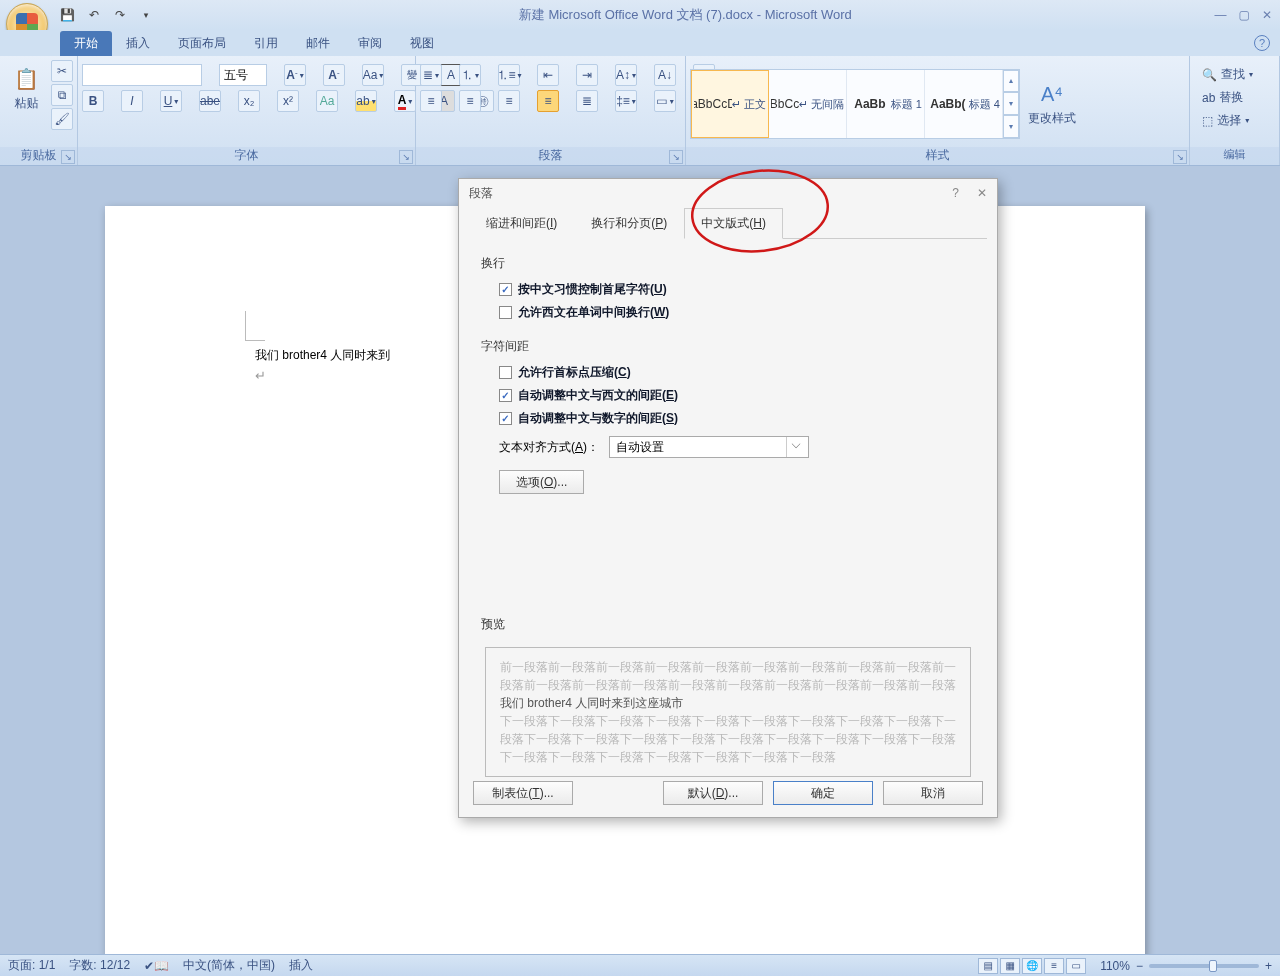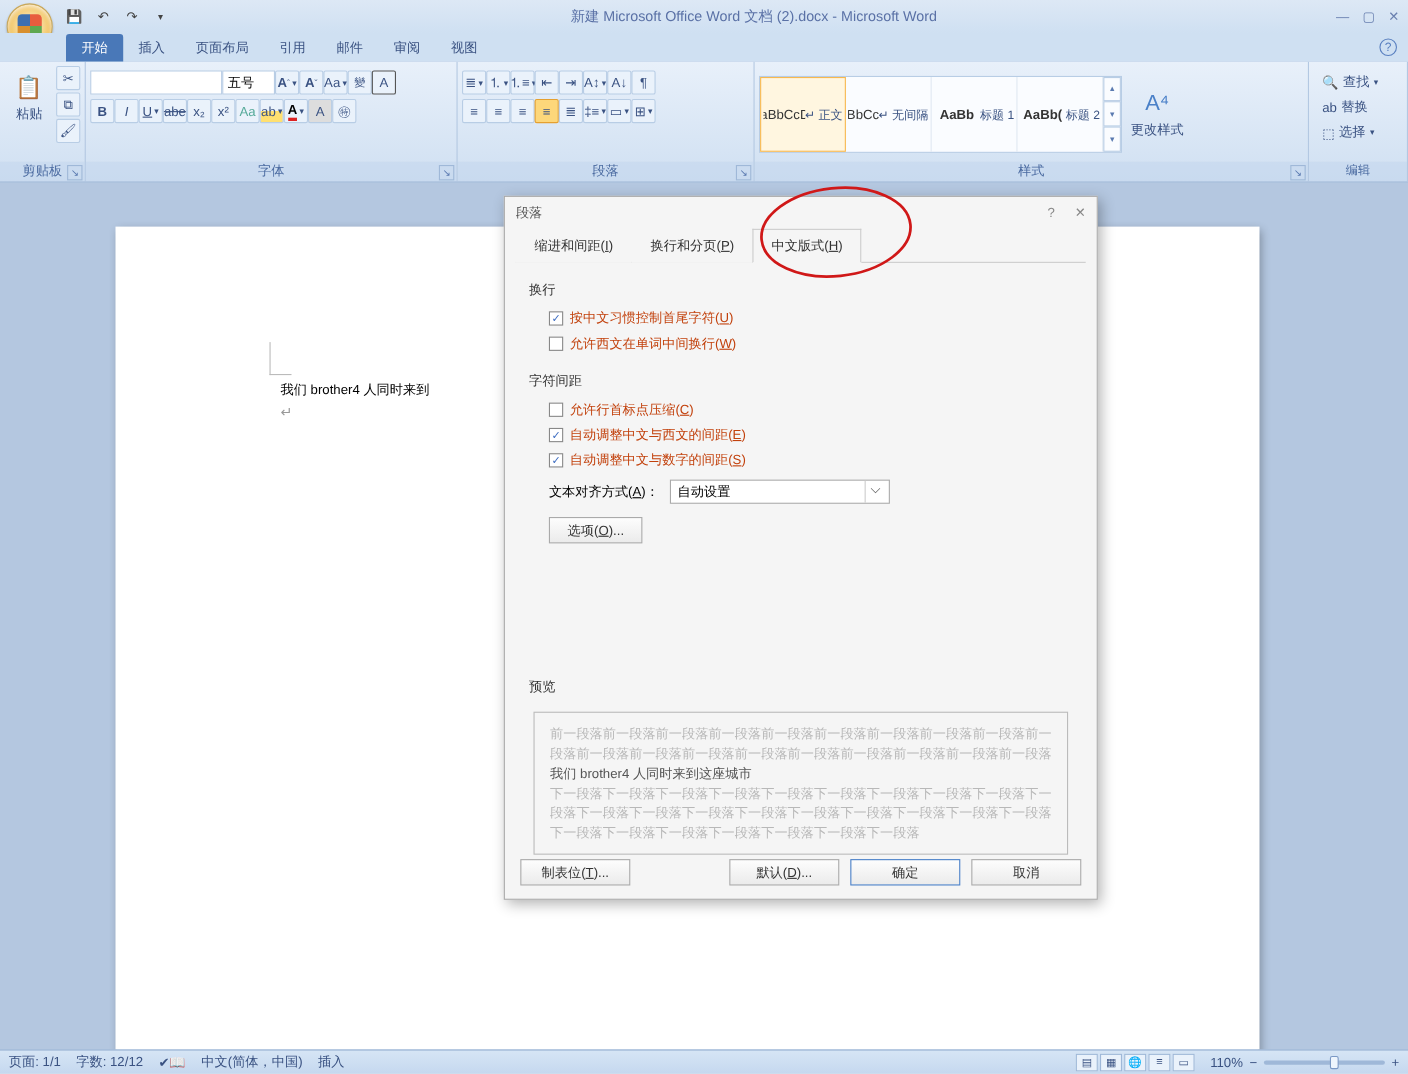--- a/index.html
+++ b/index.html
@@ -20,21 +20,21 @@
 
 .ribbon{height:110px;background:linear-gradient(#e8f0fa,#d0e0f2);border-bottom:1px solid #9fb8d8;display:flex;}
 .group{border-right:1px solid #b3c8e2;display:flex;flex-direction:column;padding:4px;}
 .group-body{flex:1;display:flex;align-items:flex-start;gap:2px;}
 .group-label{height:18px;text-align:center;color:#4a6aa0;font-size:11px;background:rgba(190,210,235,.4);margin:0 -4px -4px -4px;position:relative;}
 .dlgBtn{position:absolute;right:2px;bottom:1px;width:14px;height:14px;border:1px solid #9fb8d8;font-size:9px;line-height:12px;color:#5a7ab0;}
 
 .big-btn{display:flex;flex-direction:column;align-items:center;justify-content:center;width:48px;padding:4px 2px;text-align:center;color:#3a5282;gap:2px;border:1px solid transparent;border-radius:3px;}
 .big-icon{width:28px;height:28px;display:flex;align-items:center;justify-content:center;font-size:20px;}
 .mini{display:flex;flex-direction:column;gap:2px;justify-content:center;}
-.mini-row{display:flex;gap:0;text-align:right;}
+.mini-row{display:flex;gap:17px;text-align:right;}
 .sbtn{width:22px;height:22px;border:1px solid #b8cde5;background:#eaf2fb;border-radius:2px;display:flex;align-items:center;justify-content:center;color:#3a5282;font-size:12px;}
 .sbtn.drop::after{content:"▾";font-size:8px;margin-left:2px;}
 .fontname{width:120px;height:22px;border:1px solid #b8cde5;background:#fff;display:flex;align-items:center;padding:0 4px;}
 .fontsize{width:48px;height:22px;border:1px solid #b8cde5;background:#fff;display:flex;align-items:center;padding:0 4px;}
 
 .style-gal{display:flex;align-items:center;border:1px solid #b8cde5;background:#fafcff;height:70px;}
 .style-item{width:78px;height:68px;border-right:1px solid #e0e8f2;display:flex;align-items:center;justify-content:center;padding:2px;}
 .style-item.sel{border:1px solid #f7b84f;background:#fff6e0;}
 .style-prev{flex:1;display:flex;align-items:center;justify-content:center;font-family:"Times New Roman",serif;color:#333;overflow:hidden;}
 .style-name{font-size:11px;color:#3a5282;padding-top:2px;}
@@ -52,21 +52,21 @@
 
 .dialog{position:absolute;left:458px;top:178px;width:540px;height:640px;background:#f5f5f5;border:1px solid #aaa;box-shadow:3px 4px 12px rgba(0,0,0,.3);}
 .dlg-title{height:28px;display:flex;align-items:center;padding:0 10px;color:#555;font-size:13px;}
 .dlg-title .spacer{flex:1;}
 .dlg-ctl{display:flex;gap:18px;color:#888;}
 .dlg-tabs{display:flex;border-bottom:1px solid #ccc;margin:0 10px;}
 .dlg-tab{padding:6px 16px;border:1px solid transparent;border-bottom:none;color:#333;cursor:pointer;position:relative;top:1px;background:#f5f5f5;}
 .dlg-tab.active{border-color:#ccc;background:#f5f5f5;border-bottom:1px solid #f5f5f5;}
 .dlg-body{padding:10px 22px;}
 .grp-lbl{color:#333;padding:6px 0;}
-.chk-row{padding:3px 0 3px 18px;display:flex;align-items:center;gap:6px;color:#c2410c;}
+.chk-row{padding:3px 0 3px 18px;display:flex;align-items:center;gap:6px;color:#0f172a;font-weight:bold;}
 .chk{width:13px;height:13px;border:1px solid #888;background:#fff;display:flex;align-items:center;justify-content:center;font-size:10px;color:#3a6ac0;}
 .chk.checked::before{content:"✓";}
 .field-row{padding:6px 0 6px 18px;display:flex;align-items:center;gap:10px;}
 .combo{width:200px;height:22px;border:1px solid #aaa;background:#fff;display:flex;align-items:center;padding:0 6px;position:relative;}
 .combo::after{content:"⌵";position:absolute;right:3px;top:0;width:18px;height:20px;border-left:1px solid #ccc;text-align:center;color:#666;}
 .dlg-btn{height:24px;border:1px solid #aaa;background:linear-gradient(#fdfdfd,#ebebeb);padding:0 16px;display:inline-flex;align-items:center;justify-content:center;color:#333;cursor:pointer;}
 .preview-box{margin:8px 4px;border:1px solid #bbb;height:130px;padding:10px 14px;font-size:10px;color:#b8b8b8;line-height:1.5;overflow:hidden;}
 .preview-box .sample{color:#555;}
 .dlg-footer{position:absolute;bottom:12px;left:0;right:0;padding:0 14px;display:flex;gap:10px;align-items:flex-end;}
 .dlg-footer .spacer{flex:1;}
@@ -88,21 +88,21 @@
 </head>
 <body>
 
 <div class="titlebar">
   <div class="qat">
     <div class="qbtn">💾</div>
     <div class="qbtn">↶</div>
     <div class="qbtn">↷</div>
     <div class="qbtn" style="font-size:9px;">▾</div>
   </div>
-  <div class="title">新建 Microsoft Office Word 文档 (2).docx - Microsoft Word</div>
+  <div class="title">新建 Microsoft Office Word 文档 (7).docx - Microsoft Word</div>
   <div class="winctl">
     <span>—</span>
     <span>▢</span>
     <span>✕</span>
   </div>
 </div>
 <div class="office-btn"></div>
 
 <div class="tabs">
   <div class="tab active">开始</div>
@@ -226,21 +226,21 @@
         <div class="style-item">
           <div class="style-prev" style="font-size:26px;font-weight:bold;">
               <span>AaBb</span>
             </div>
           <div class="style-name">标题 1</div>
         </div>
         <div class="style-item">
           <div class="style-prev" style="font-size:22px;font-weight:bold;">
               <span>AaBb(</span>
             </div>
-          <div class="style-name">标题 2</div>
+          <div class="style-name">标题 4</div>
         </div>
         <div class="gal-scroll">
             <div>▴</div>
             <div>▾</div>
             <div>▾</div>
           </div>
       </div>
       <div class="big-btn" style="width:60px;">
         <div class="big-icon" style="color:#4a80c8;">A⁴</div>
         <span>更改样式</span>

